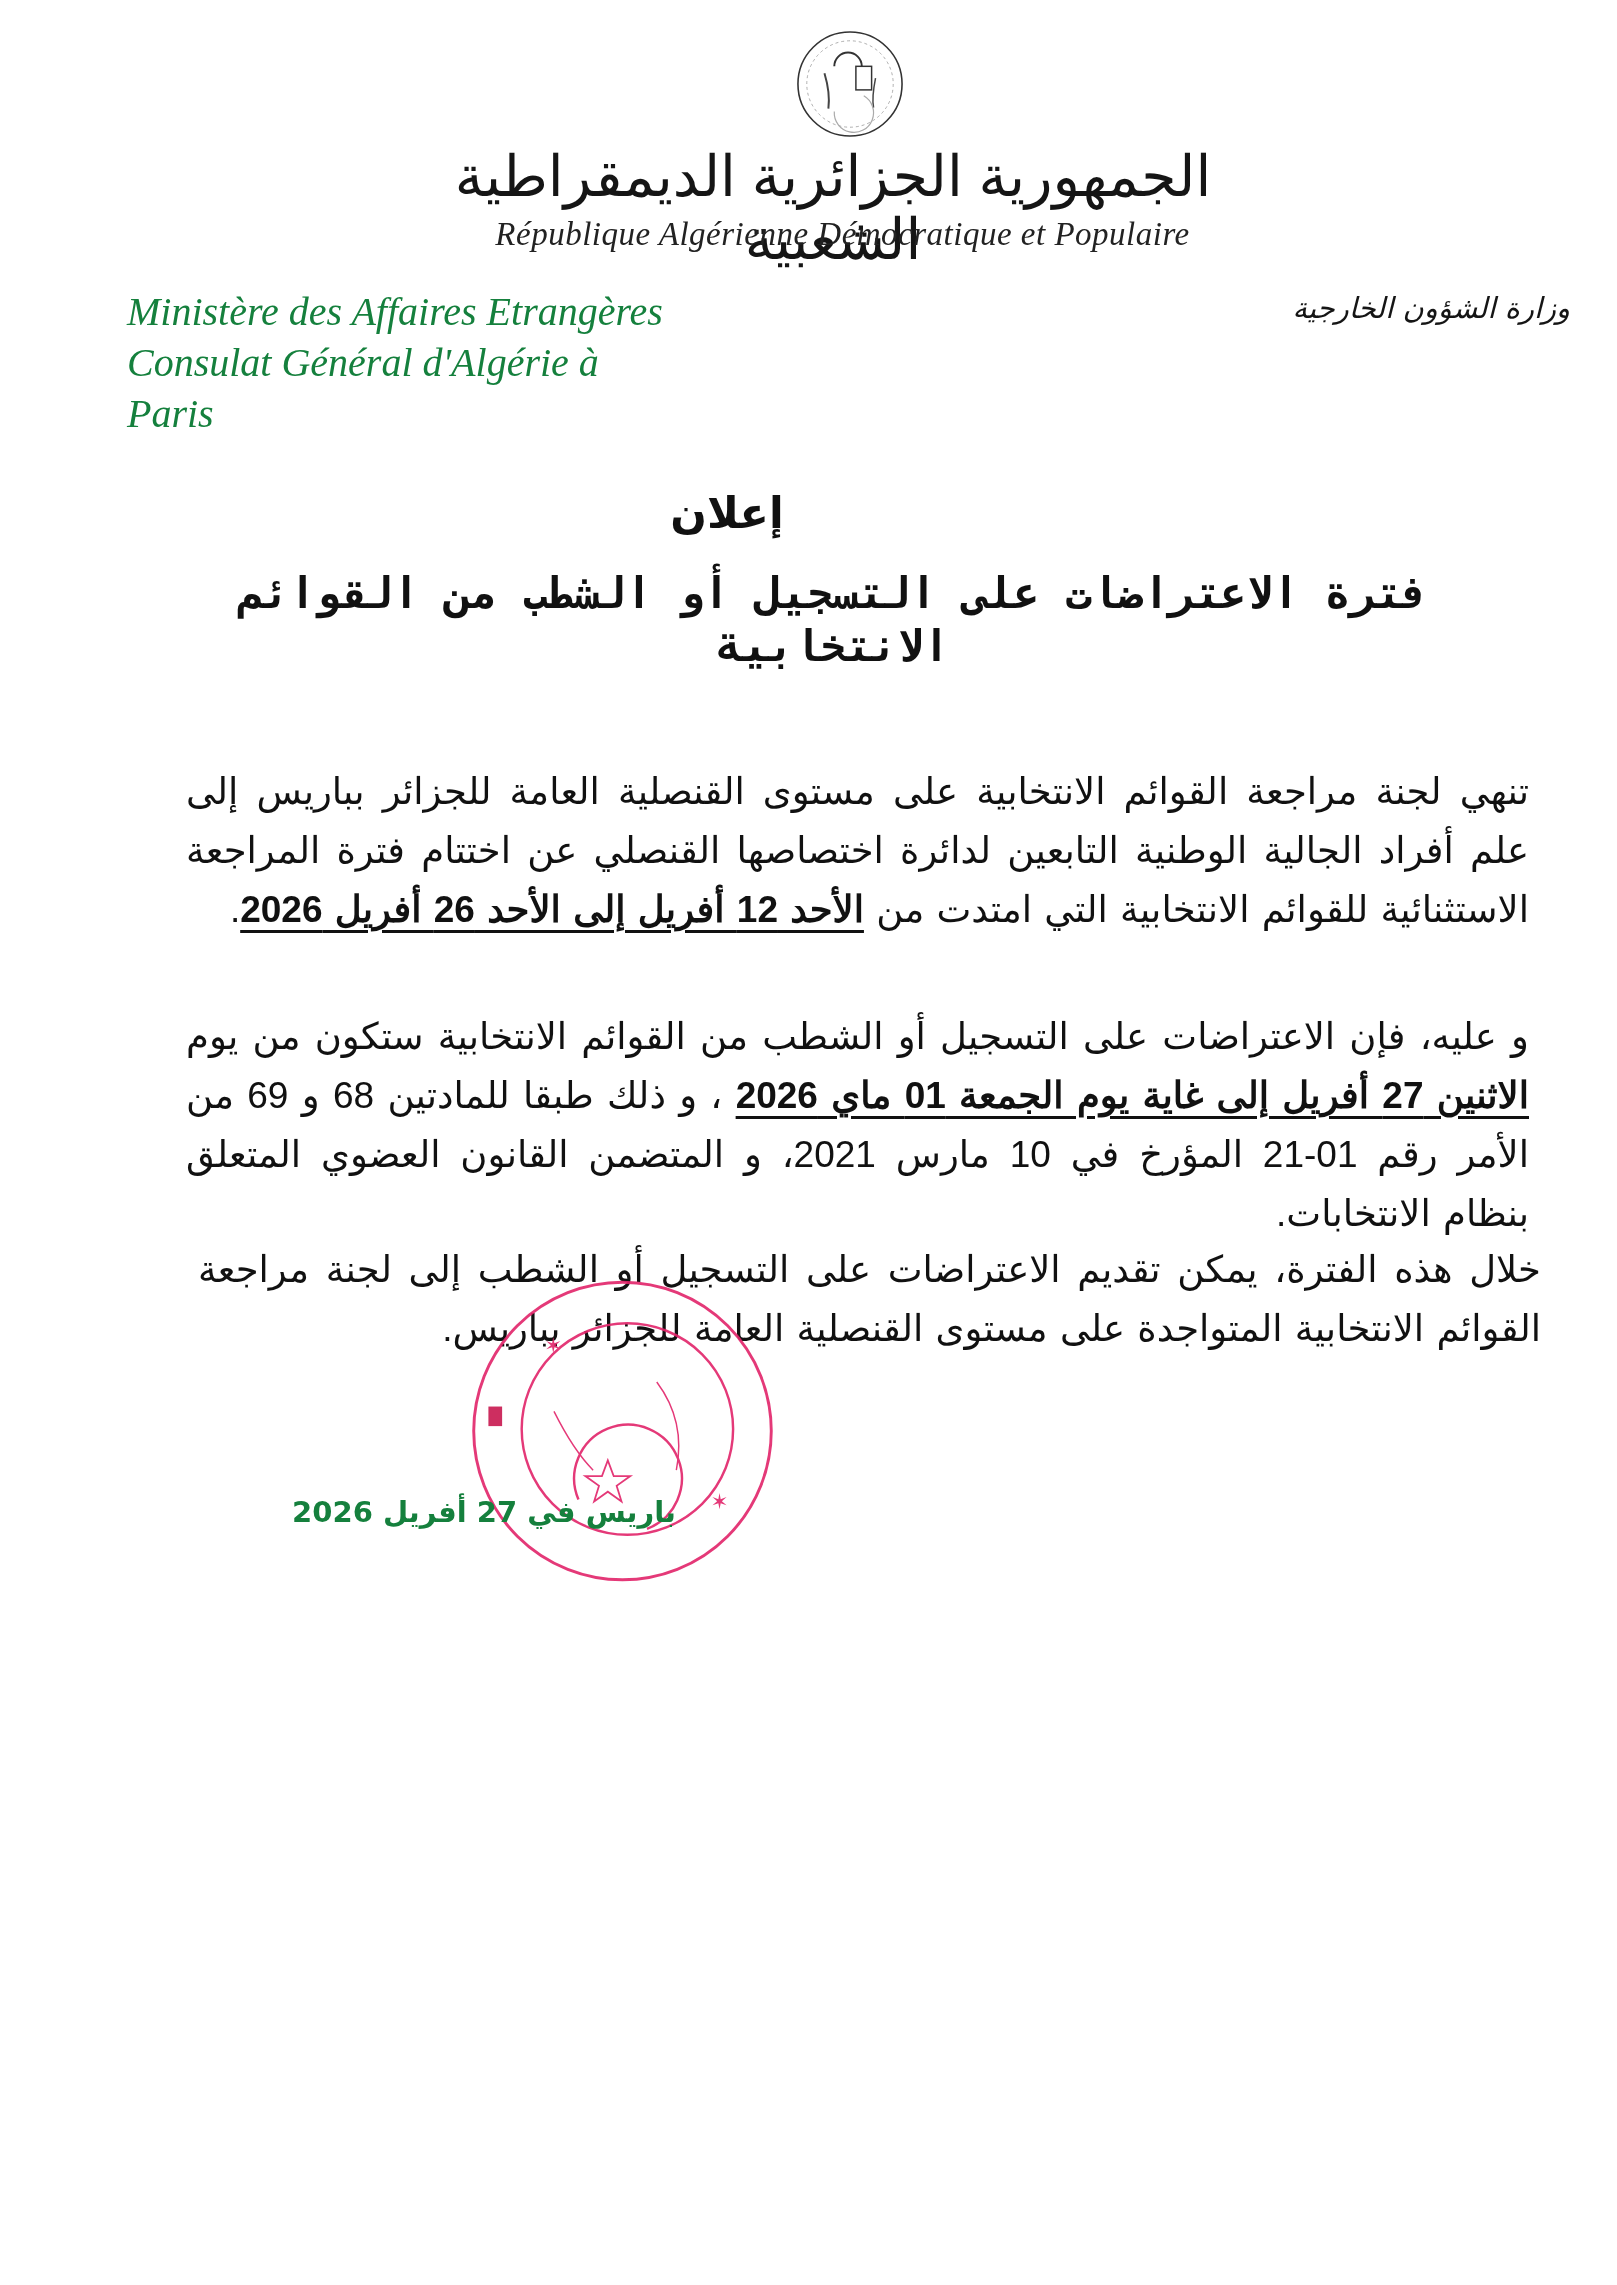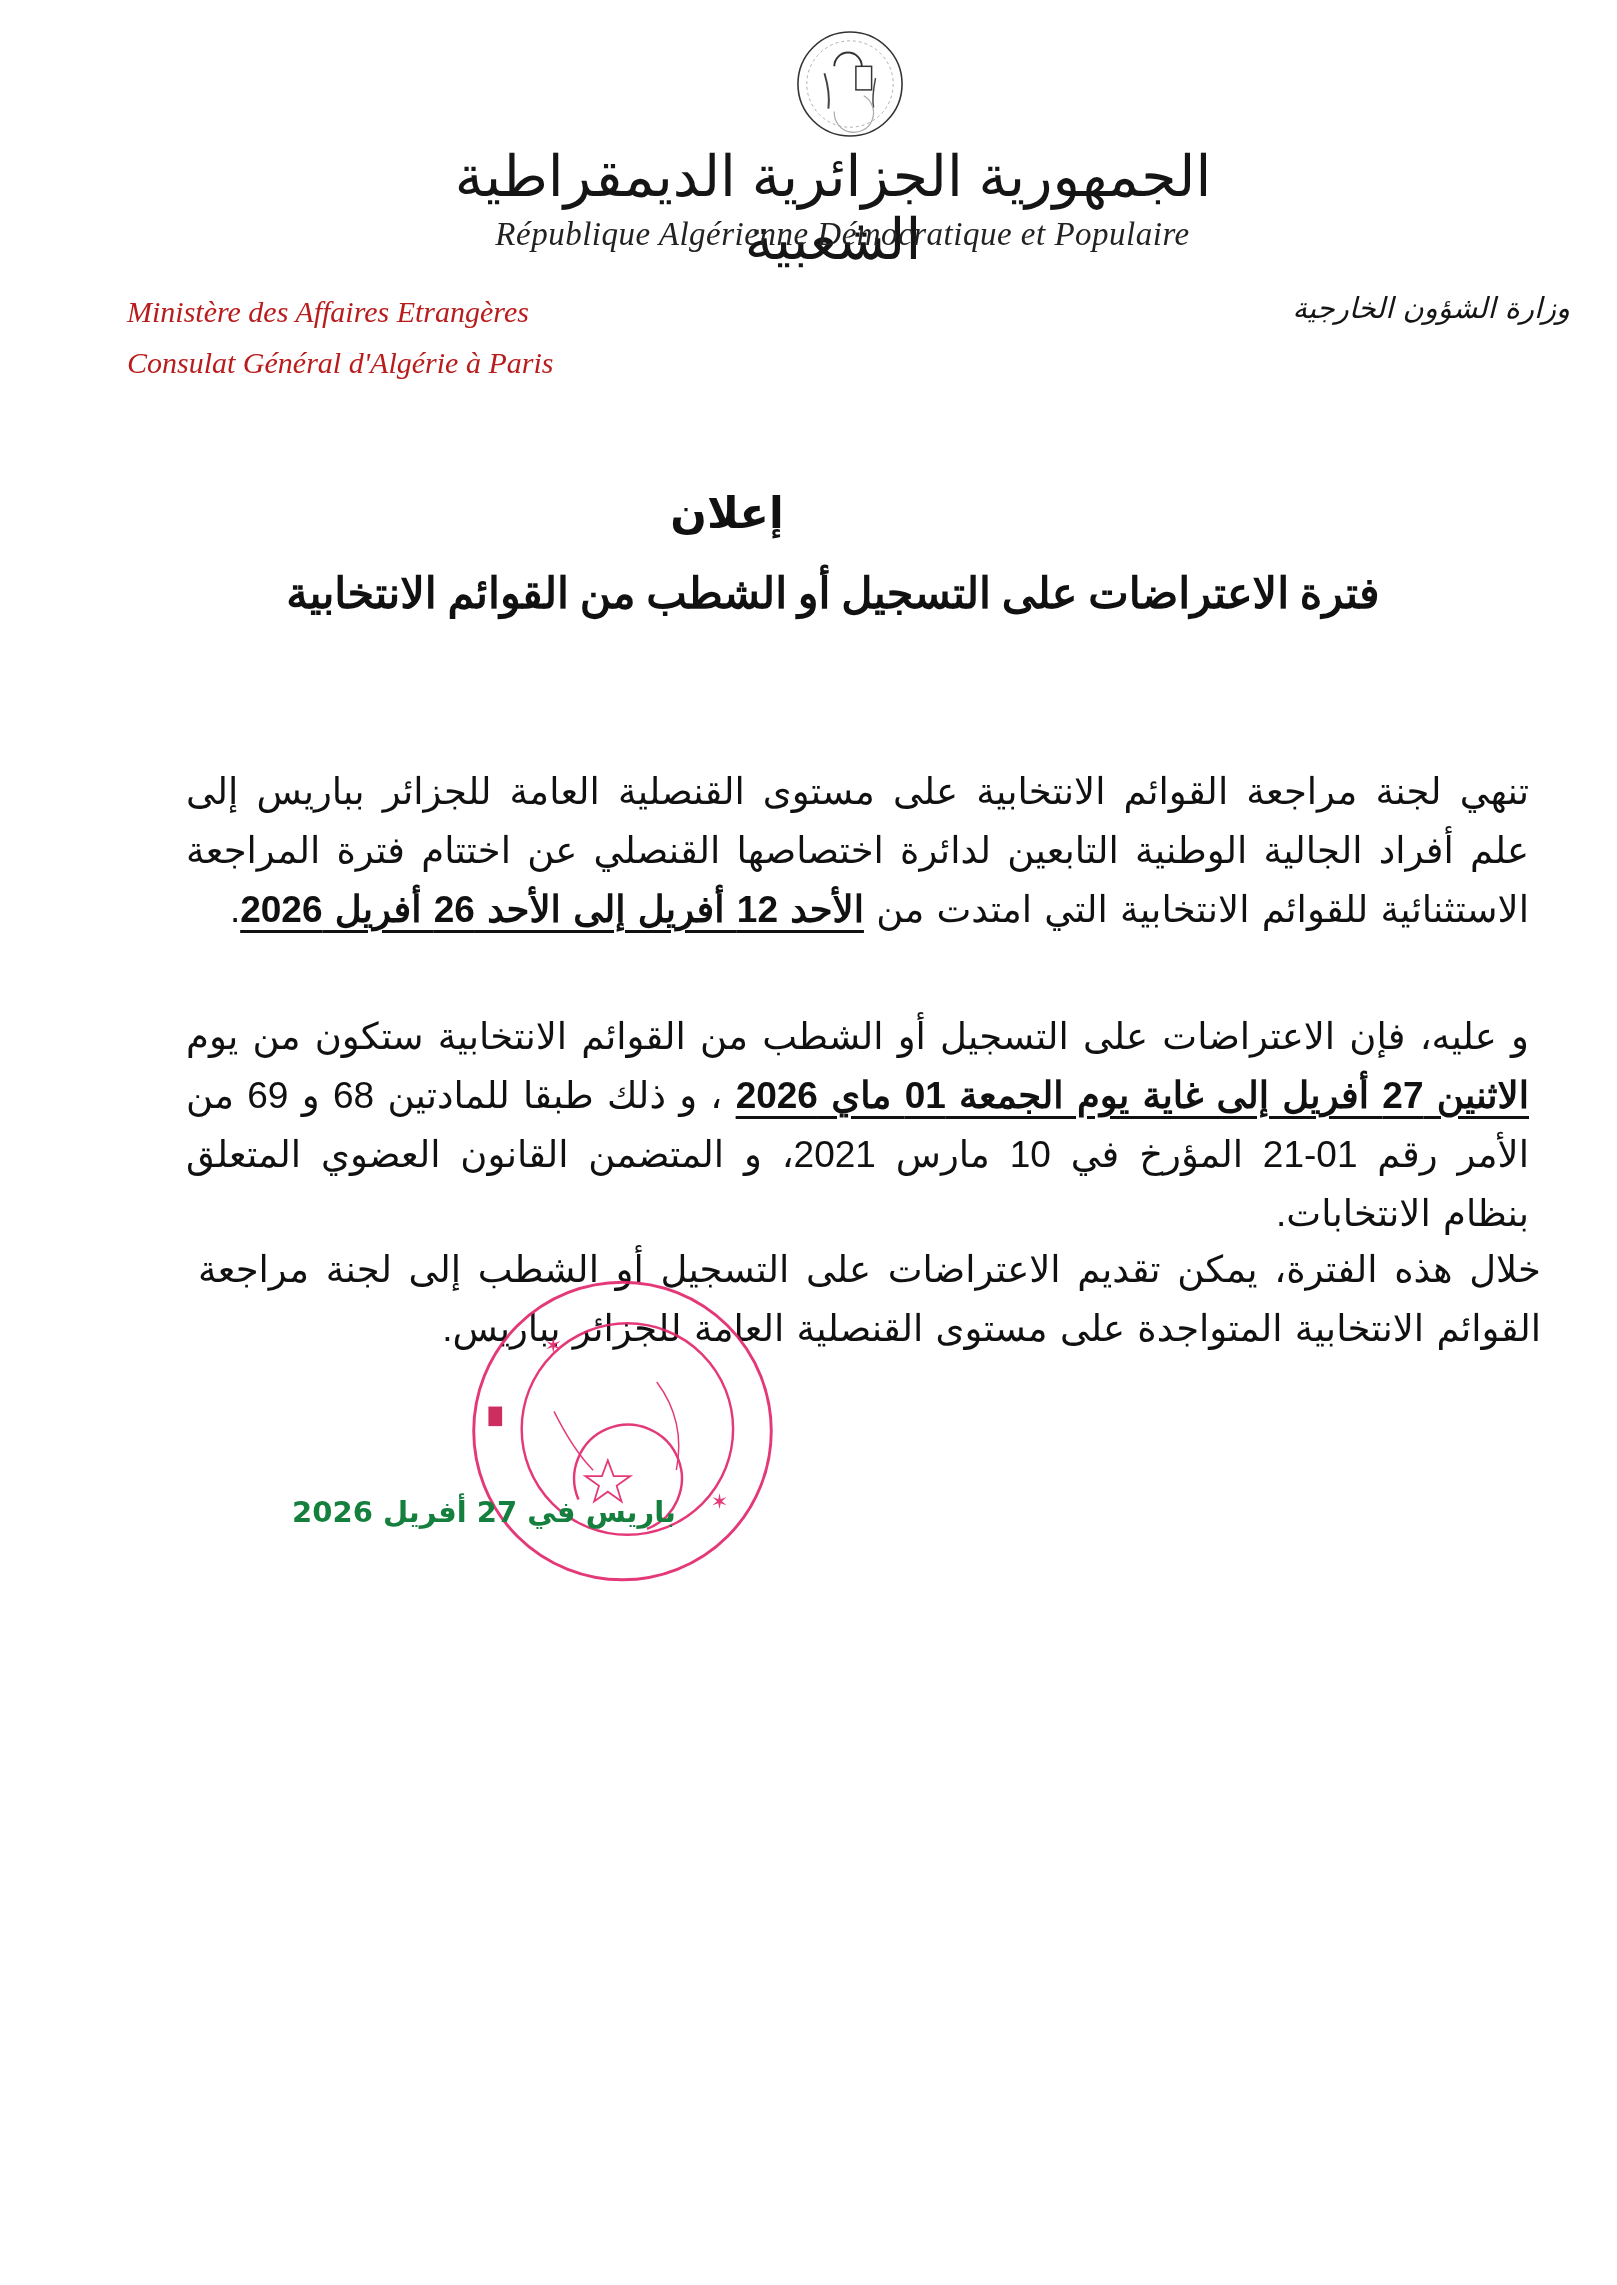--- a/index.html
+++ b/index.html
@@ -11,33 +11,33 @@
     direction: rtl; font-family: Liberation Sans, sans-serif; font-size: 57px; line-height: 1.1;
     color: #151515;
   }
   .fr-title {
     left: 470px; top: 216px; width: 745px; text-align: center;
     font-family: "Liberation Serif", serif; font-style: italic; font-size: 33px; color: #222;
     letter-spacing: 0.5px;
   }
   .left-block {
     left: 127px; top: 286px; width: 549px;
-    font-family: "Liberation Serif", serif; font-style: italic; font-size: 30px; line-height: 51px; color: #b91c1c;
+    font-family: "Liberation Serif", serif; font-style: italic; font-size: 40px; line-height: 51px; color: #15803d;
   }
   .right-block {
     right: 47px; top: 284px; width: 392px; text-align: right; direction: rtl;
     font-family: "DejaVu Serif", serif; font-style: italic; font-size: 29px; line-height: 49px; color: #151515;
   }
   .heading-main {
     left: 0; width: 1454px; top: 488px; text-align: center; direction: rtl;
     font-family: "DejaVu Sans", sans-serif; font-weight: bold; font-size: 43px; color: #111;
   }
   .heading-sub {
     left: 196px; width: 1274px; top: 568px; text-align: center; direction: rtl;
-    font-family: Liberation Serif, serif; font-weight: bold; font-size: 43px; color: #111;
+    font-family: Liberation Mono, monospace; font-weight: bold; font-size: 43px; color: #111;
   }
   .para {
     left: 186px; width: 1343px; direction: rtl; text-align: justify; text-align-last: right;
     font-family: Liberation Sans, sans-serif; font-size: 37px; line-height: 59px; color: #111;
     word-spacing: 2px;
   }
   .p1 { top: 762px; }
   .p2 { top: 1007px; }
   .p3 { top: 1240px; margin-left: 12px; }
   .hl { font-weight: bold; text-decoration: underline; text-decoration-thickness: 2.9px; text-underline-offset: 7.8px; }

